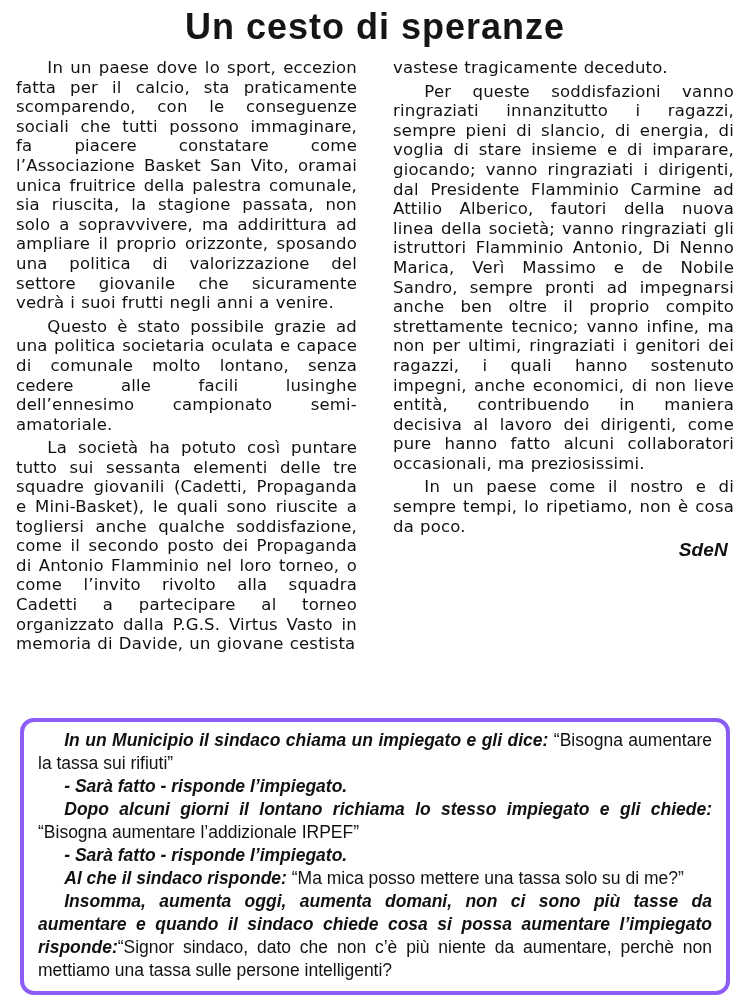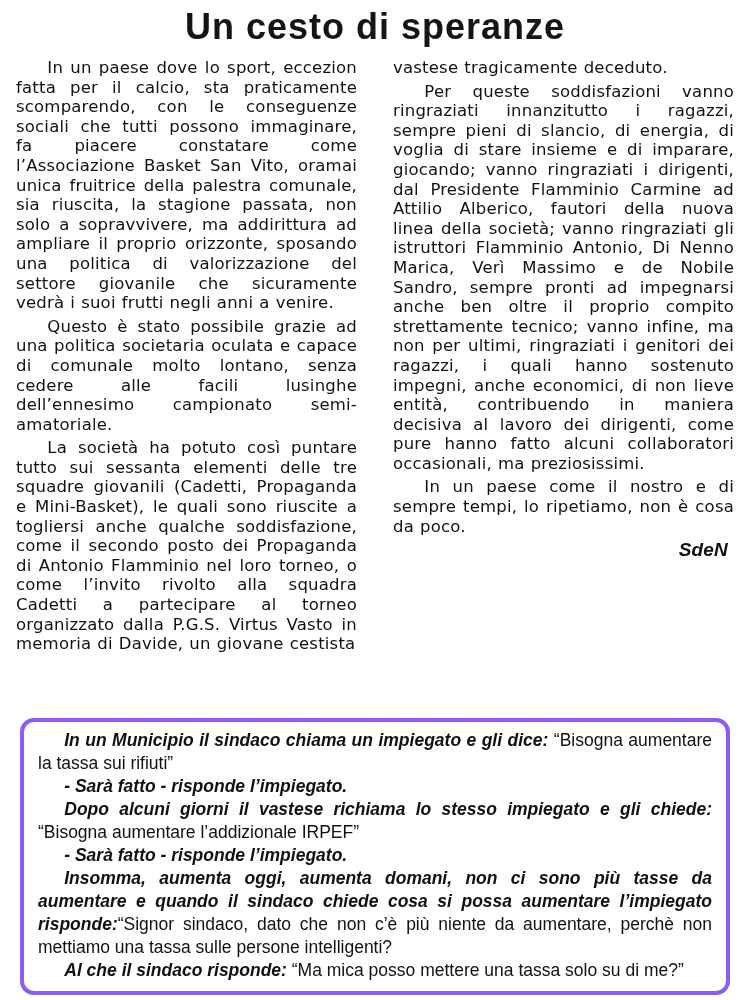--- a/index.html
+++ b/index.html
@@ -103,22 +103,22 @@
       <p class="para">vastese tragicamente deceduto.</p>
       <p class="para indent">Per queste soddisfazioni vanno ringraziati innanzitutto i ragazzi, sempre pieni di slancio, di energia, di voglia di stare insieme e di imparare, giocando; vanno ringraziati i dirigenti, dal Presidente Flamminio Carmine ad Attilio Alberico, fautori della nuova linea della società; vanno ringraziati gli istruttori Flamminio Antonio, Di Nenno Marica, Verì Massimo e de Nobile Sandro, sempre pronti ad impegnarsi anche ben oltre il proprio compito strettamente tecnico; vanno infine, ma non per ultimi, ringraziati i genitori dei ragazzi, i quali hanno sostenuto impegni, anche economici, di non lieve entità, contribuendo in maniera decisiva al lavoro dei dirigenti, come pure hanno fatto alcuni collaboratori occasionali, ma preziosissimi.</p>
       <p class="para indent">In un paese come il nostro e di sempre tempi, lo ripetiamo, non è cosa da poco.</p>
       <p class="signature">SdeN</p>
     </div>
   </div>
 
   <div class="joke-box">
     <p class="jpara"><span class="jit">In un Municipio il sindaco chiama  un impiegato e gli dice: </span><span class="jro">“Bisogna aumentare la tassa sui rifiuti”</span></p>
     <p class="jpara"><span class="jit">- Sarà fatto - risponde l’impiegato.</span><span class="jro"></span></p>
-    <p class="jpara"><span class="jit">Dopo alcuni giorni il vastese richiama lo stesso impiegato e gli chiede: </span><span class="jro">“Bisogna aumentare l’addizionale IRPEF”</span></p>
+    <p class="jpara"><span class="jit">Dopo alcuni giorni il lontano richiama lo stesso impiegato e gli chiede: </span><span class="jro">“Bisogna aumentare l’addizionale IRPEF”</span></p>
     <p class="jpara"><span class="jit">- Sarà fatto - risponde l’impiegato.</span><span class="jro"></span></p>
+    <p class="jpara"><span class="jit">Al che il sindaco risponde: </span><span class="jro">“Ma mica posso mettere una tassa solo su di me?”</span></p>
     <p class="jpara"><span class="jit">Insomma, aumenta oggi, aumenta domani, non ci sono più tasse da aumentare e quando il sindaco chiede cosa si possa aumentare l’impiegato risponde:</span><span class="jro">“Signor sindaco, dato che non c’è più niente da aumentare, perchè non mettiamo una tassa sulle persone intelligenti?</span></p>
-    <p class="jpara"><span class="jit">Al che il sindaco risponde: </span><span class="jro">“Ma mica posso mettere una tassa solo su di me?”</span></p>
   </div>
 
   <div class="footer-rule"></div>
   <div class="footer">La Ginestra, luglio/agosto 2000  pag. 9</div>
 
 </div>
 
 </body></html>

